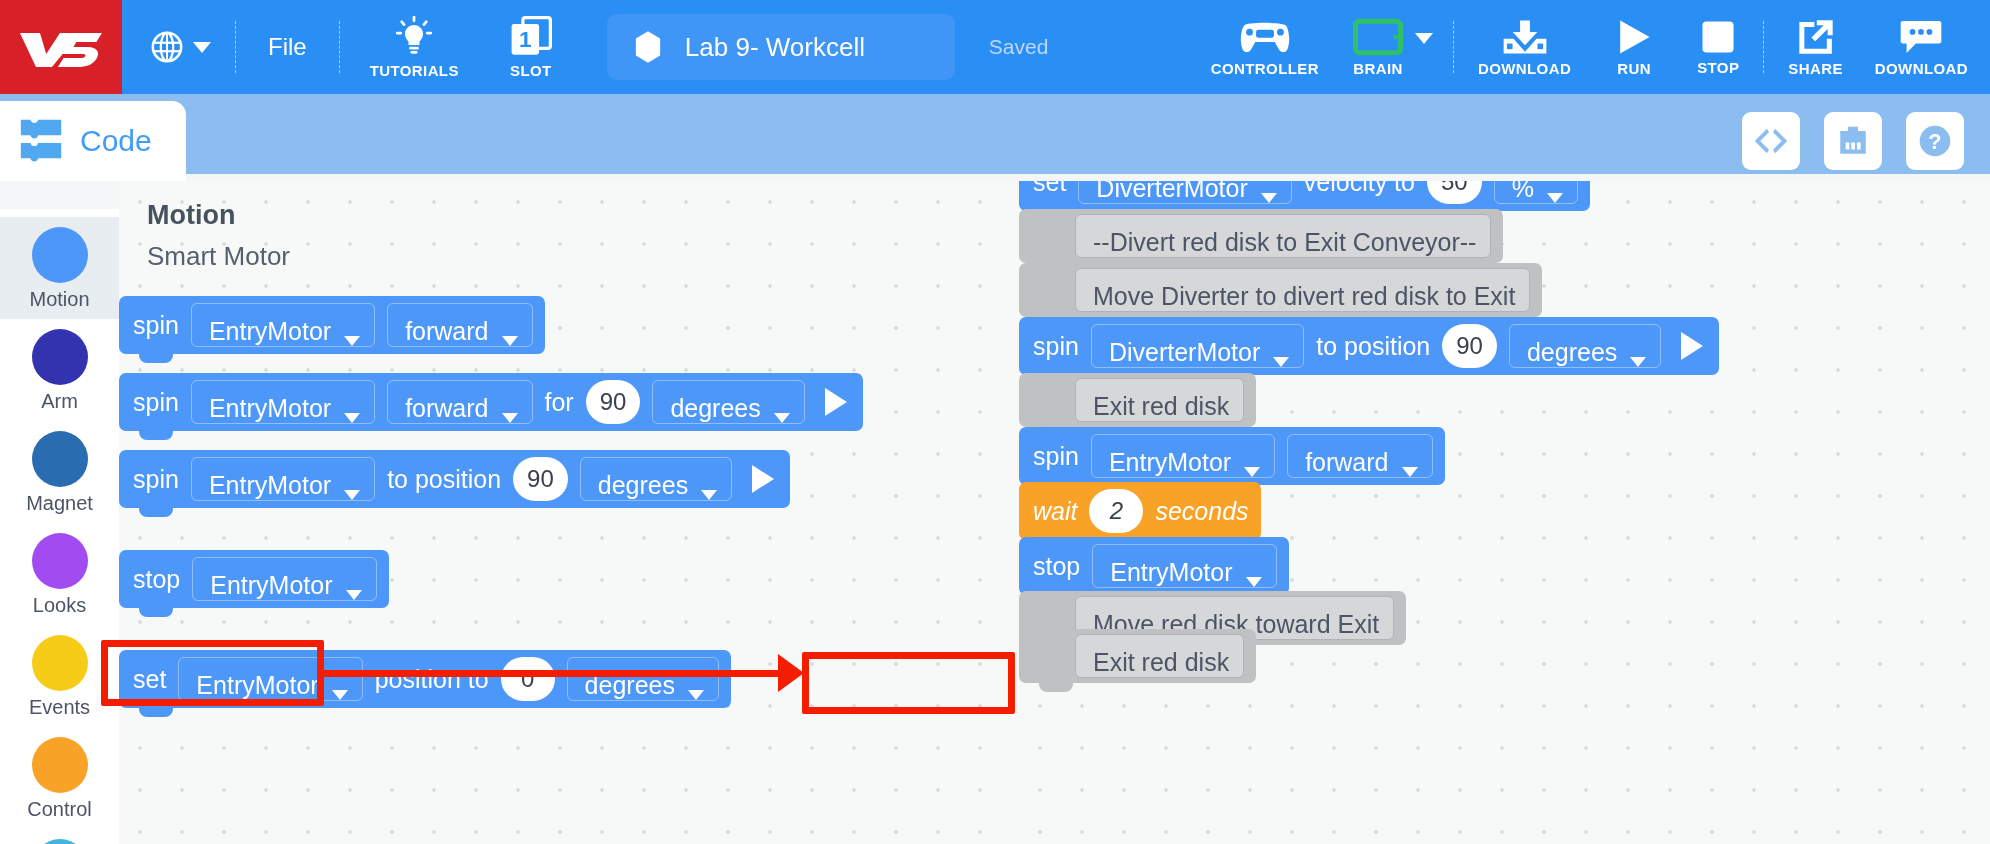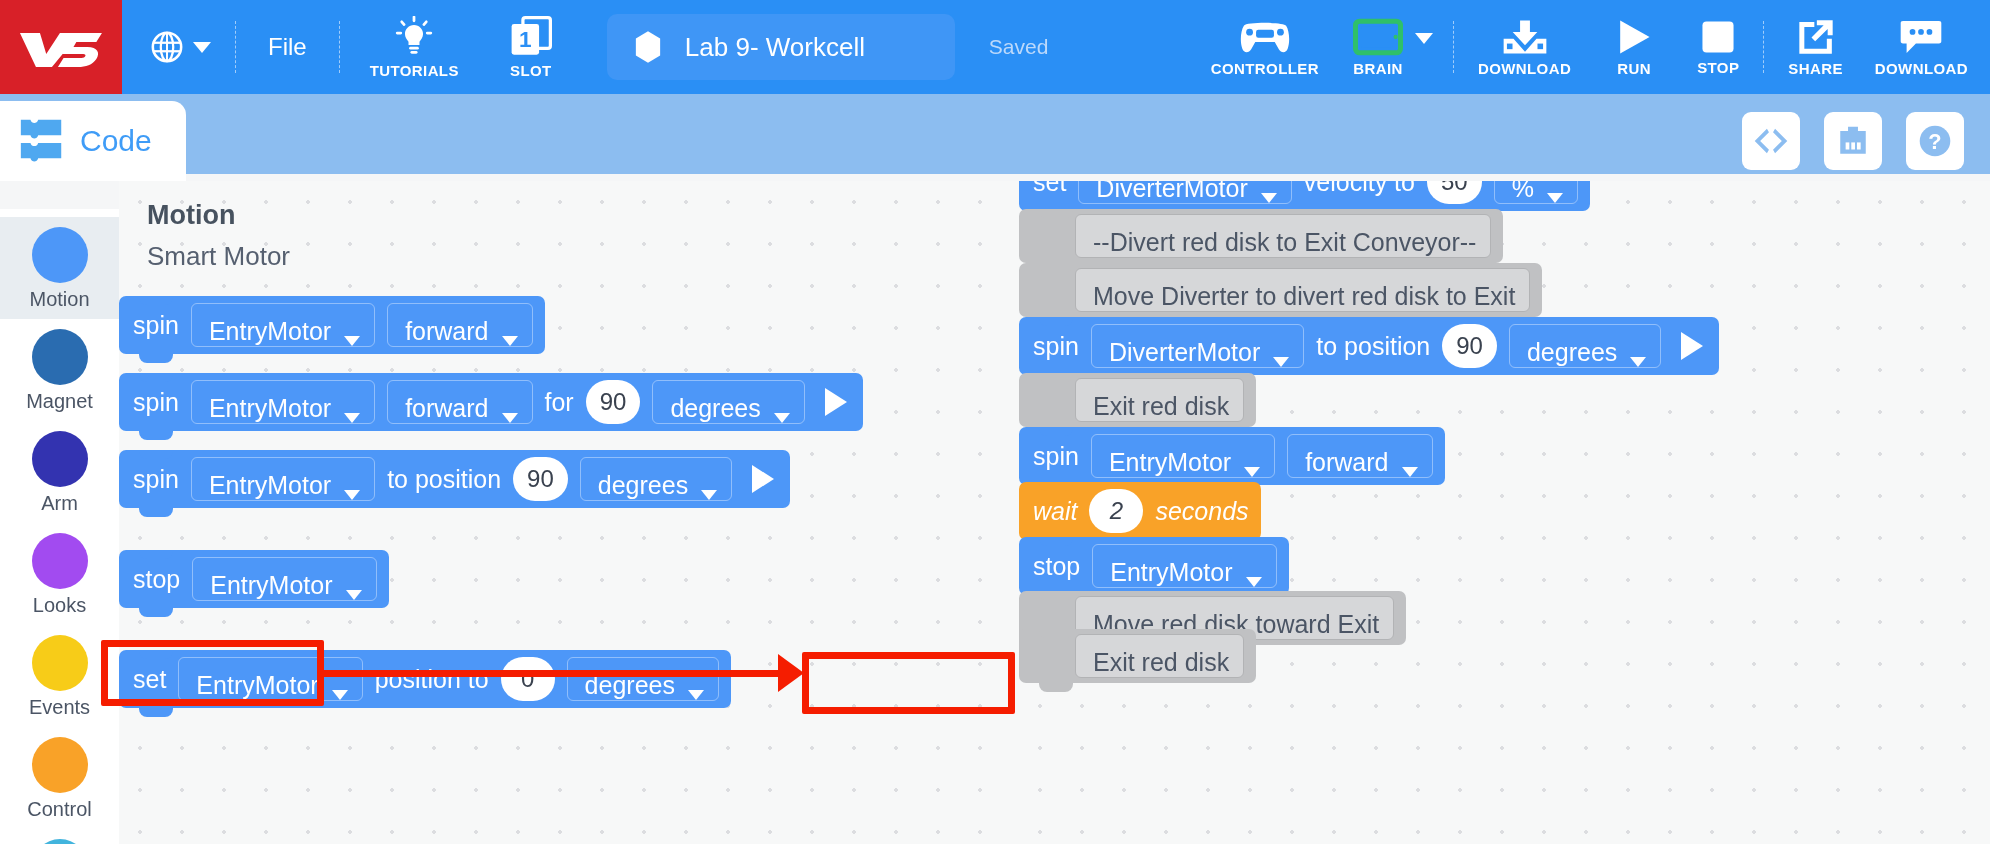--- a/index.html
+++ b/index.html
@@ -337,26 +337,26 @@
     </svg>
   </div>
 </div>
 
 <div class="cat-sidebar">
     <div class="cat active">
       <div class="cat-dot" style="background: rgb(77, 151, 248);"></div>
       <div class="cat-label">Motion</div>
     </div>
     <div class="cat">
+      <div class="cat-dot" style="background: rgb(51, 51, 176);"></div>
+      <div class="cat-label">Arm</div>
+    </div>
+    <div class="cat">
       <div class="cat-dot" style="background: rgb(42, 108, 176);"></div>
       <div class="cat-label">Magnet</div>
-    </div>
-    <div class="cat">
-      <div class="cat-dot" style="background: rgb(51, 51, 176);"></div>
-      <div class="cat-label">Arm</div>
     </div>
     <div class="cat">
       <div class="cat-dot" style="background: rgb(162, 75, 240);"></div>
       <div class="cat-label">Looks</div>
     </div>
     <div class="cat">
       <div class="cat-dot" style="background: rgb(247, 204, 24);"></div>
       <div class="cat-label">Events</div>
     </div>
     <div class="cat">

